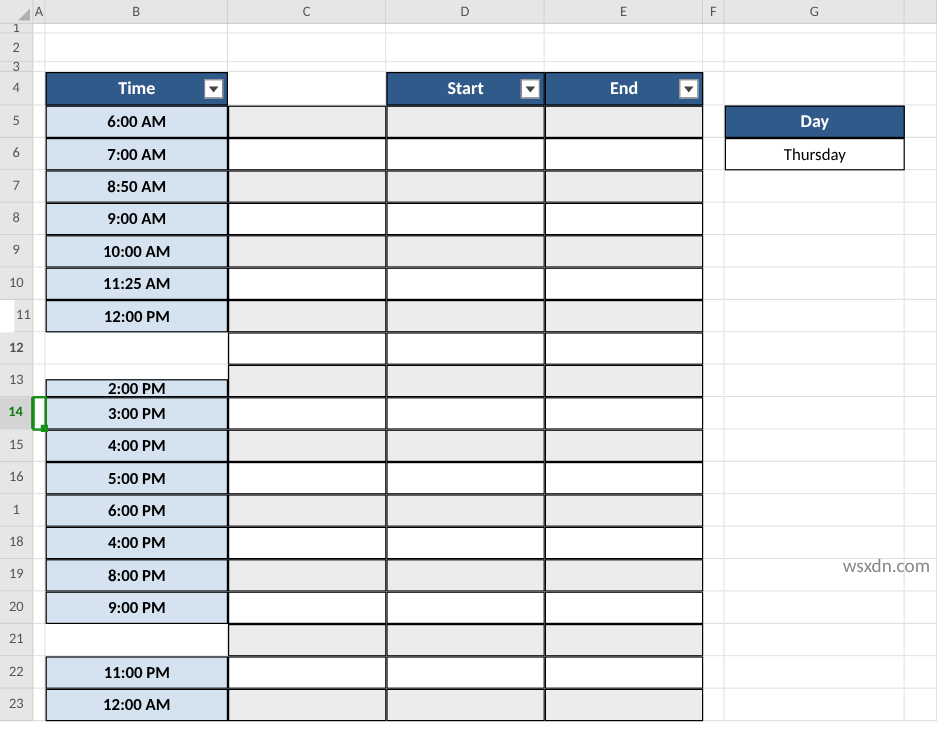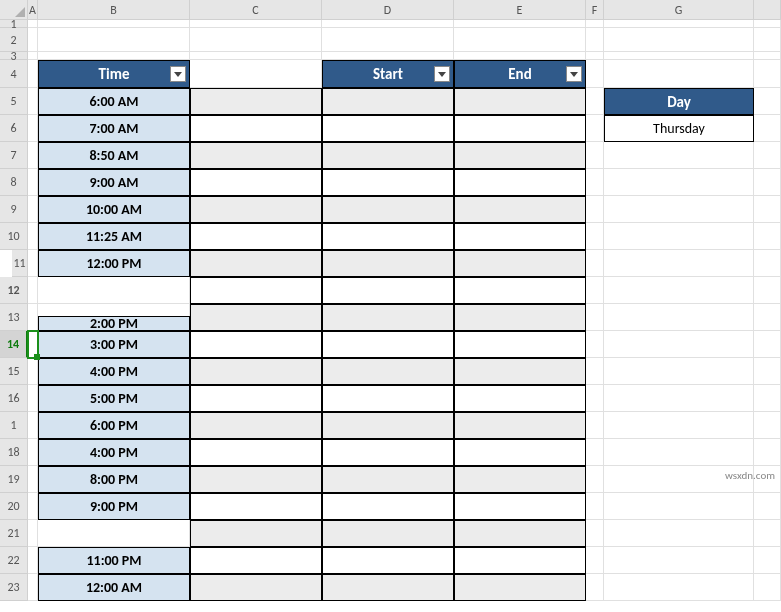--- a/index.html
+++ b/index.html
@@ -136,21 +136,21 @@
     content:"";
     position:absolute;
     right:-3px; bottom:-3px;
     width:6px;height:6px;
     background:#1a8f1a;
   }
   .watermark {
     position:absolute;
     right: 6px;
     bottom: 130px;
-    font-size: 11px;
+    font-size: 16px;
     color: #888;
     transform-origin: right bottom;
   }
 </style>
 </head>
 <body>
 
 <div class="sheet">
   <div class="grid" id="grid">
       <div class="corner"></div>

